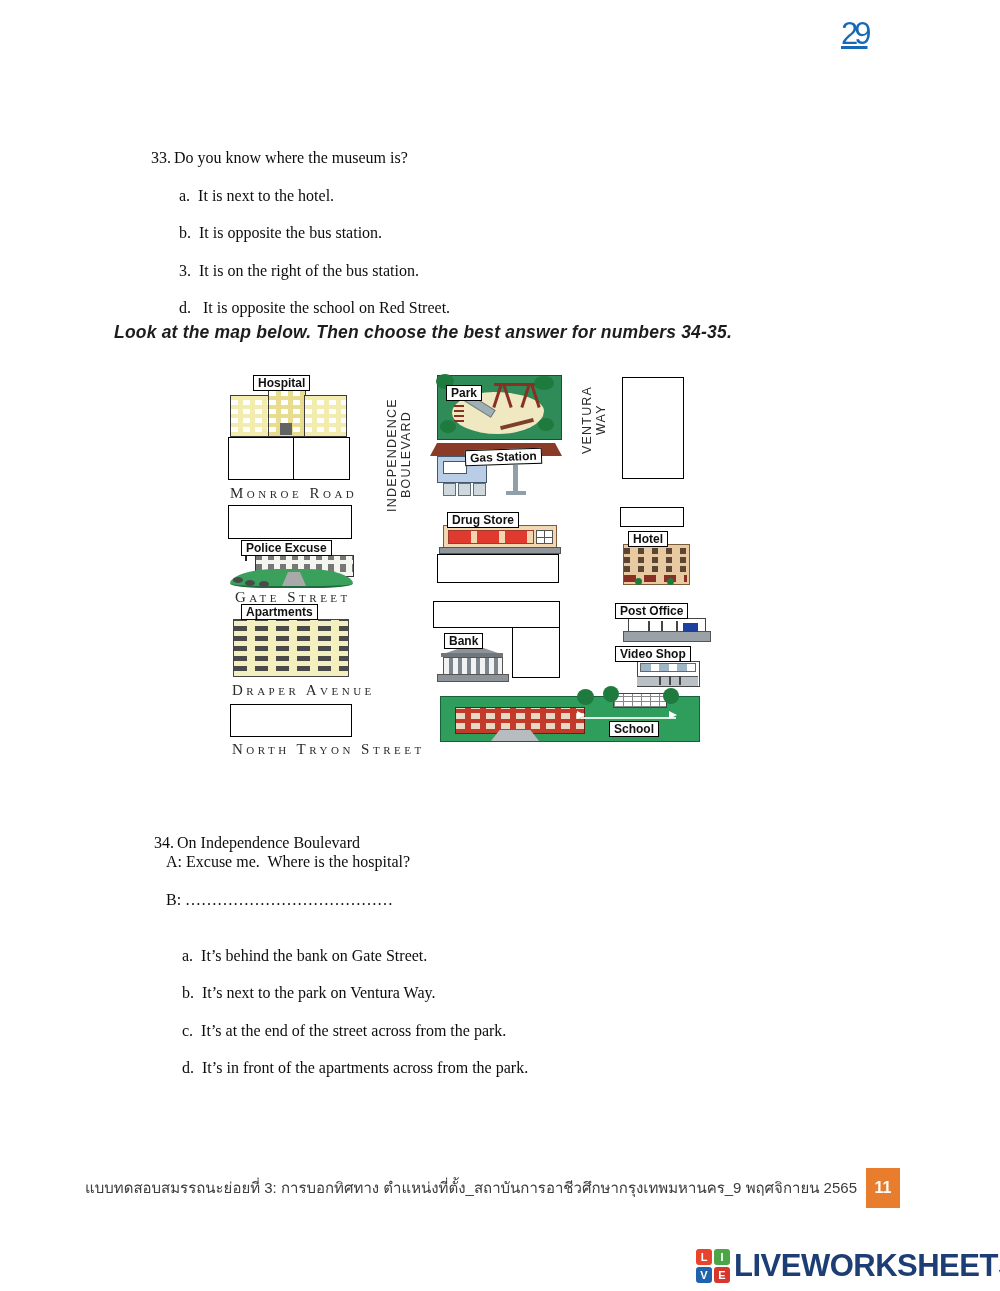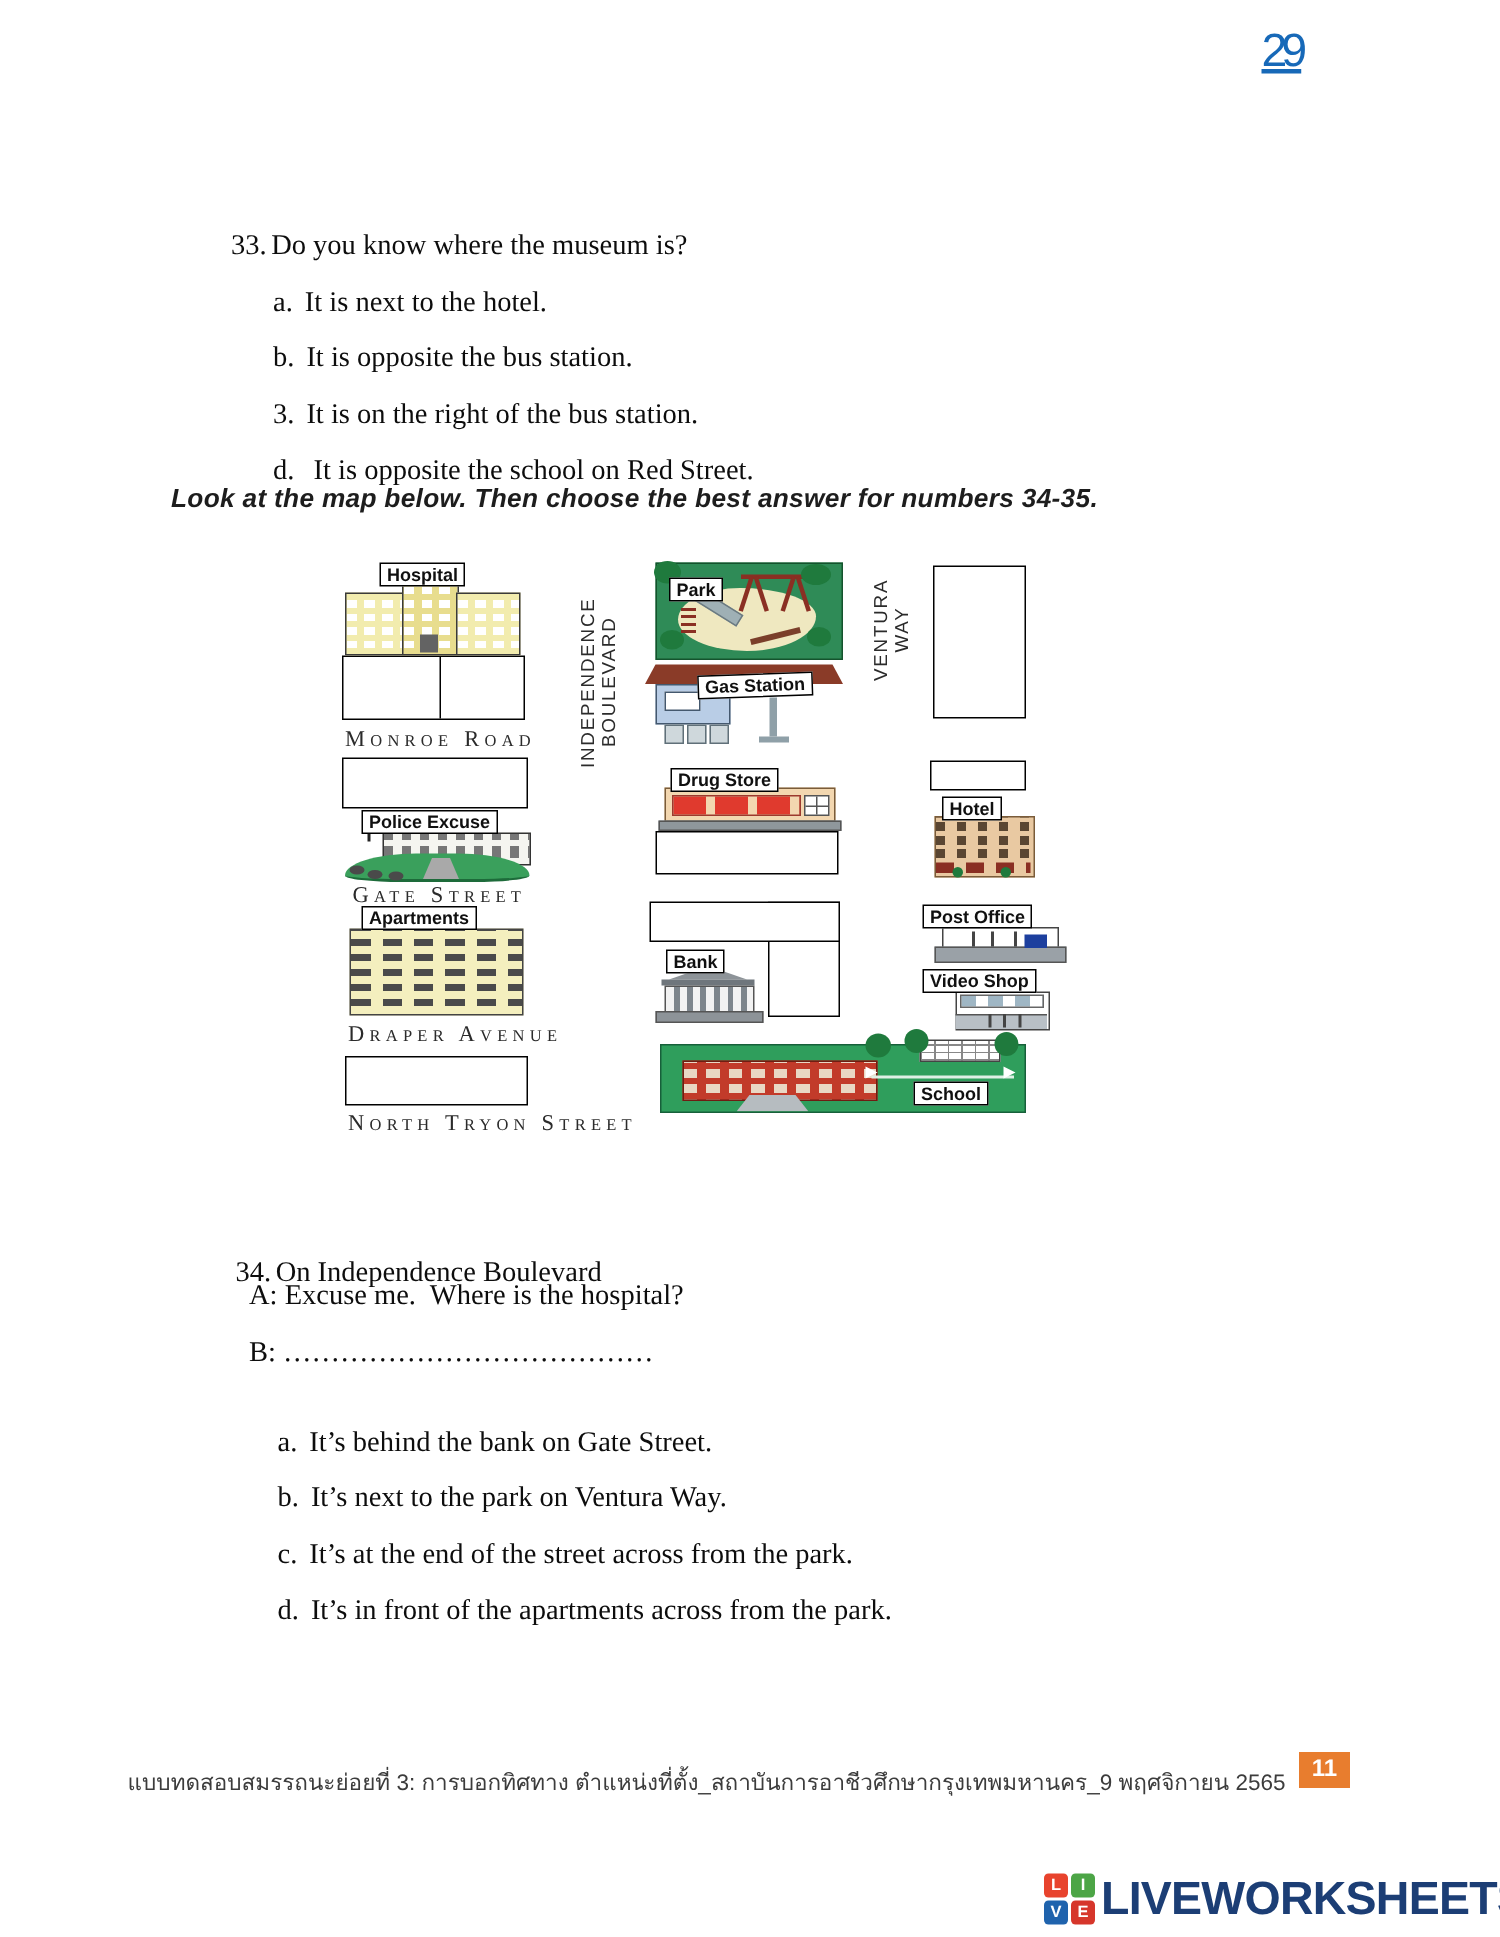--- a/index.html
+++ b/index.html
@@ -1,20 +1,20 @@
 <!DOCTYPE html>
 <html><head>
 <meta charset="utf-8">
 <style>
   html,body{margin:0;padding:0;background:#fff;}
   #page{position:relative;width:1000px;height:1291px;background:#ffffff;overflow:hidden;
         font-family:"Liberation Serif",serif;color:#111;}
 
   .abs{position:absolute;}
-  .qline{position:absolute;font-size:19px;white-space:pre;color:#0d0d0d;}
+  .qline{position:absolute;font-size:16px;white-space:pre;color:#0d0d0d;}
   .qnum{margin-right:3px;}
   .olabel{margin-right:8px;}
 
   #corner-num{position:absolute;left:841px;top:16px;font-family:"Liberation Sans",sans-serif;
               font-size:31px;color:#1769b8;letter-spacing:-4px;text-decoration:underline;}
 
   #instruction{position:absolute;left:114px;top:322px;font-family:"Liberation Sans",sans-serif;
                font-style:italic;font-weight:600;font-size:17.5px;color:#1d1d1d;letter-spacing:.2px;}
 
   
@@ -29,21 +29,21 @@
             letter-spacing:1.2px;font-weight:500;width:17px;text-align:center;}
   .wingrid{position:absolute;border:1px solid #3a3a3a;background-color:var(--bg,#eee);
     background-image:
       repeating-linear-gradient(0deg,var(--bg,#eee) 0 var(--rg,4px),transparent var(--rg,4px) var(--rr,10px)),
       repeating-linear-gradient(90deg,var(--win,#fff) 0 var(--ww,6px),var(--bg,#eee) var(--ww,6px) var(--cc,11px));}
   .tree{position:absolute;background:#1f7a3d;border-radius:50%;z-index:3;}
 
   
   #footer-text{position:absolute;top:1176px;right:143px;font-family:"Liberation Sans",sans-serif;
                font-size:15px;color:#3c3c3c;}
-  #page-badge{position:absolute;left:866px;top:1168px;width:34px;height:24px;background:#e87d2e;
+  #page-badge{position:absolute;left:866px;top:1168px;width:34px;height:40px;background:#e87d2e;
               color:#fff;font:bold 16px "Liberation Sans",sans-serif;display:flex;
               align-items:center;justify-content:center;}
 
   
   #logo{position:absolute;left:696px;top:1248px;display:flex;align-items:center;cursor:pointer;}
   #logo-tiles{display:grid;grid-template-columns:16px 16px;grid-template-rows:16px 16px;gap:2px;}
   .tile{border-radius:3px;color:#fff;font:bold 11px/16px "Liberation Sans",sans-serif;text-align:center;}
   .t0{background:#e8432d;} .t1{background:#4ca546;} .t2{background:#1f63ad;} .t3{background:#d6362b;}
   #logo-text{font-family:"Liberation Sans",sans-serif;font-weight:900;font-size:31px;
              color:#1c3e75;margin-left:4px;letter-spacing:-0.5px;}
@@ -180,21 +180,21 @@
     </div>
 
     <div class="blabel" style="left:390px;top:273px;">Video Shop</div>
     <div class="abs" style="left:412px;top:288px;width:63px;height:25px;z-index:3;">
       <div class="abs" style="left:0;top:0;width:61px;height:24px;background:#fff;border:1px solid #444;"></div>
       <div class="abs" style="left:3px;top:2px;width:54px;height:7px;background:repeating-linear-gradient(90deg,#9fb6c4 0 10px,#fff 10px 18px);border:1px solid #666;"></div>
       <div class="abs" style="left:0;top:15px;width:61px;height:9px;background:#b9c0c6;border-top:1px solid #555;"></div>
       <div class="abs" style="left:22px;top:15px;width:18px;height:9px;background:linear-gradient(90deg,transparent 8px,#444 8px,#444 10px,transparent 10px);border-left:2px solid #444;border-right:2px solid #444;"></div>
     </div>
 
-    <div class="abs" style="left:215px;top:323px;width:242px;height:44px;background:#2f9e5c;border:1px solid #17603a;z-index:3;">
+    <div class="abs" style="left:215px;top:323px;width:242px;height:44px;background:#2f9e5c;border:1px solid #17603a;z-index:3;padding-left:16px;">
       <div class="tree" style="left:136px;top:-8px;width:17px;height:16px;"></div>
       <div class="tree" style="left:162px;top:-11px;width:16px;height:16px;"></div>
       <div class="tree" style="left:222px;top:-9px;width:16px;height:16px;"></div>
       <div class="abs" style="left:172px;top:-4px;width:52px;height:13px;background:#fff;border:1px solid #444;background-image:repeating-linear-gradient(90deg,#888 0 1px,transparent 1px 9px),repeating-linear-gradient(0deg,#888 0 1px,transparent 1px 5px);"></div>
       <div class="wingrid" style="left:14px;top:10px;width:128px;height:25px;--bg:#c23b2a;--win:#e9d8c4;--rg:4px;--rr:10px;--ww:9px;--cc:15px;border-color:#6e1d12;"></div>
       <div class="abs" style="left:50px;top:33px;width:48px;height:11px;background:#b6bcc0;clip-path:polygon(18% 0,82% 0,100% 100%,0 100%);"></div>
       <div class="abs" style="left:140px;top:20px;width:95px;height:2px;background:#dff0e5;"></div>
       <div class="abs" style="left:136px;top:14px;width:0;height:0;border-top:4px solid transparent;border-bottom:4px solid transparent;border-left:8px solid #fff;"></div>
       <div class="abs" style="left:228px;top:14px;width:0;height:0;border-top:4px solid transparent;border-bottom:4px solid transparent;border-left:8px solid #fff;"></div>
       <div class="blabel" style="left:168px;top:24px;">School</div>

